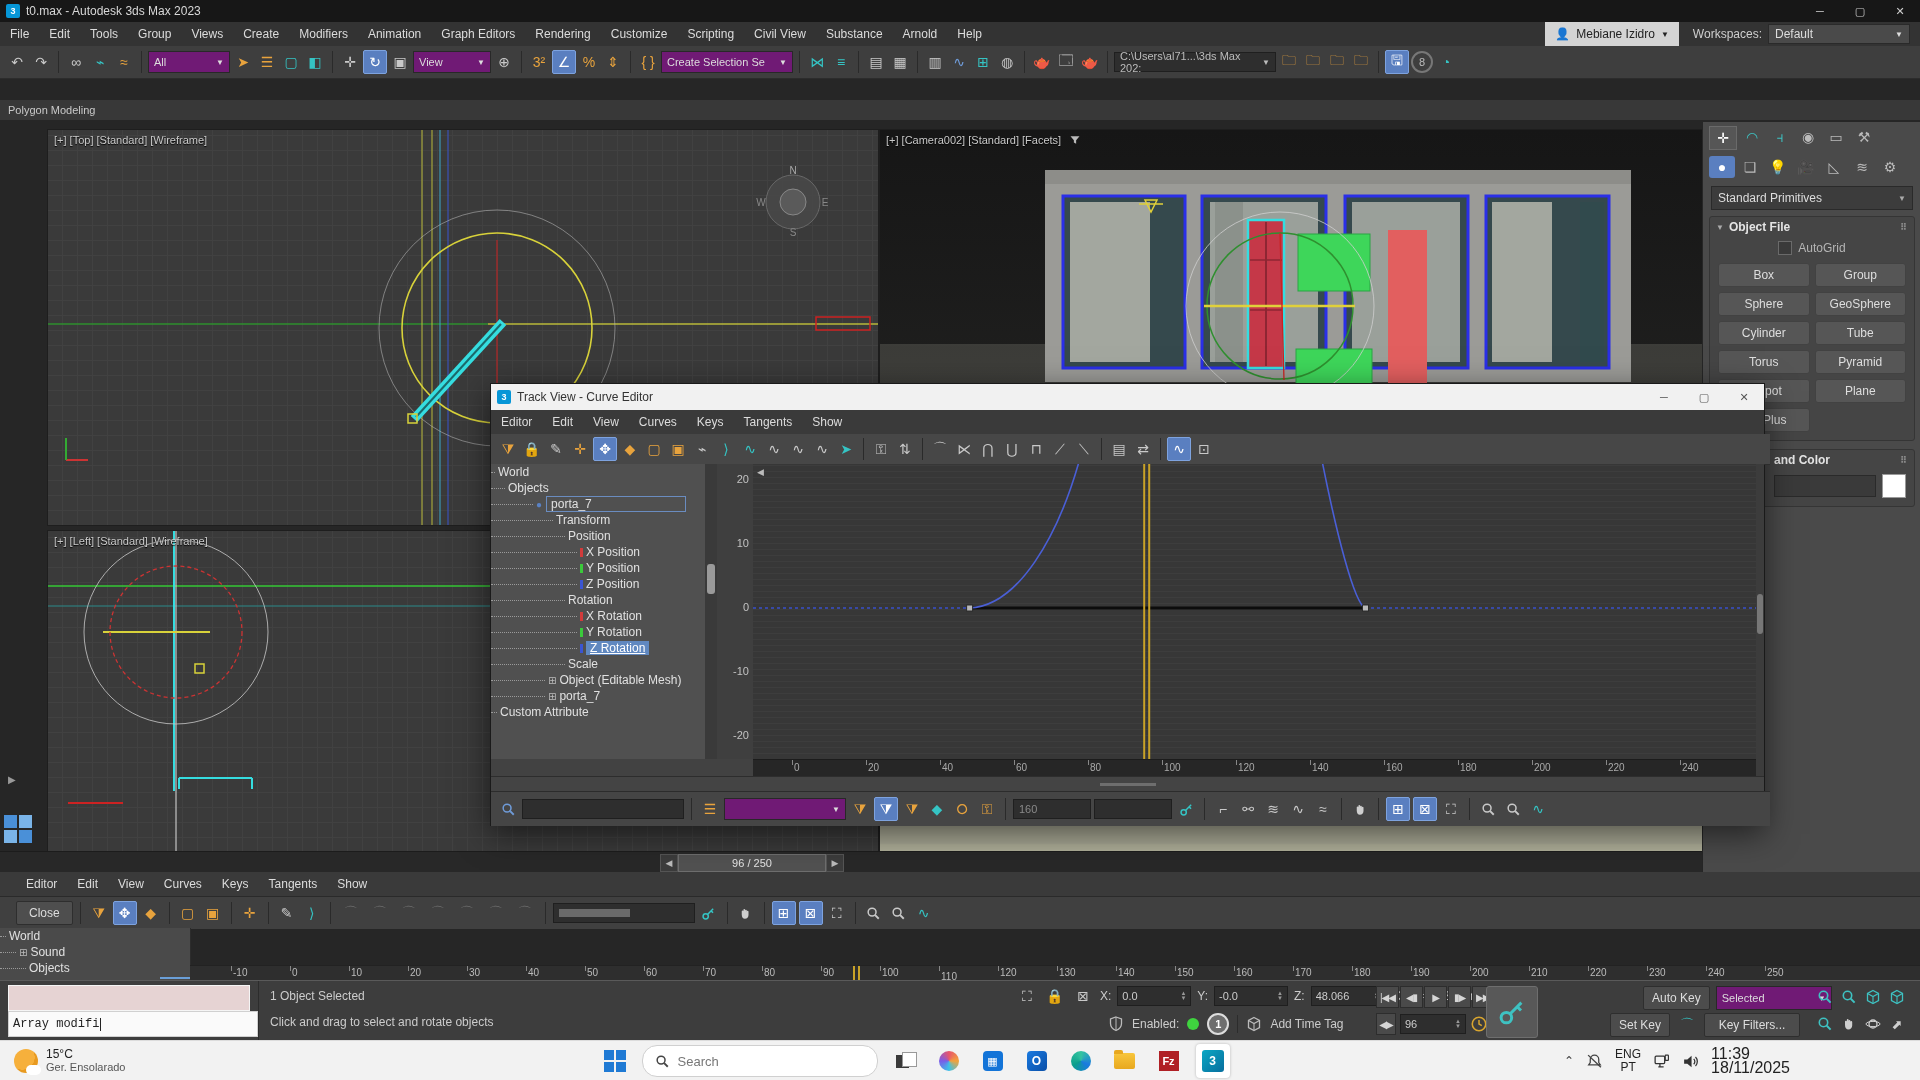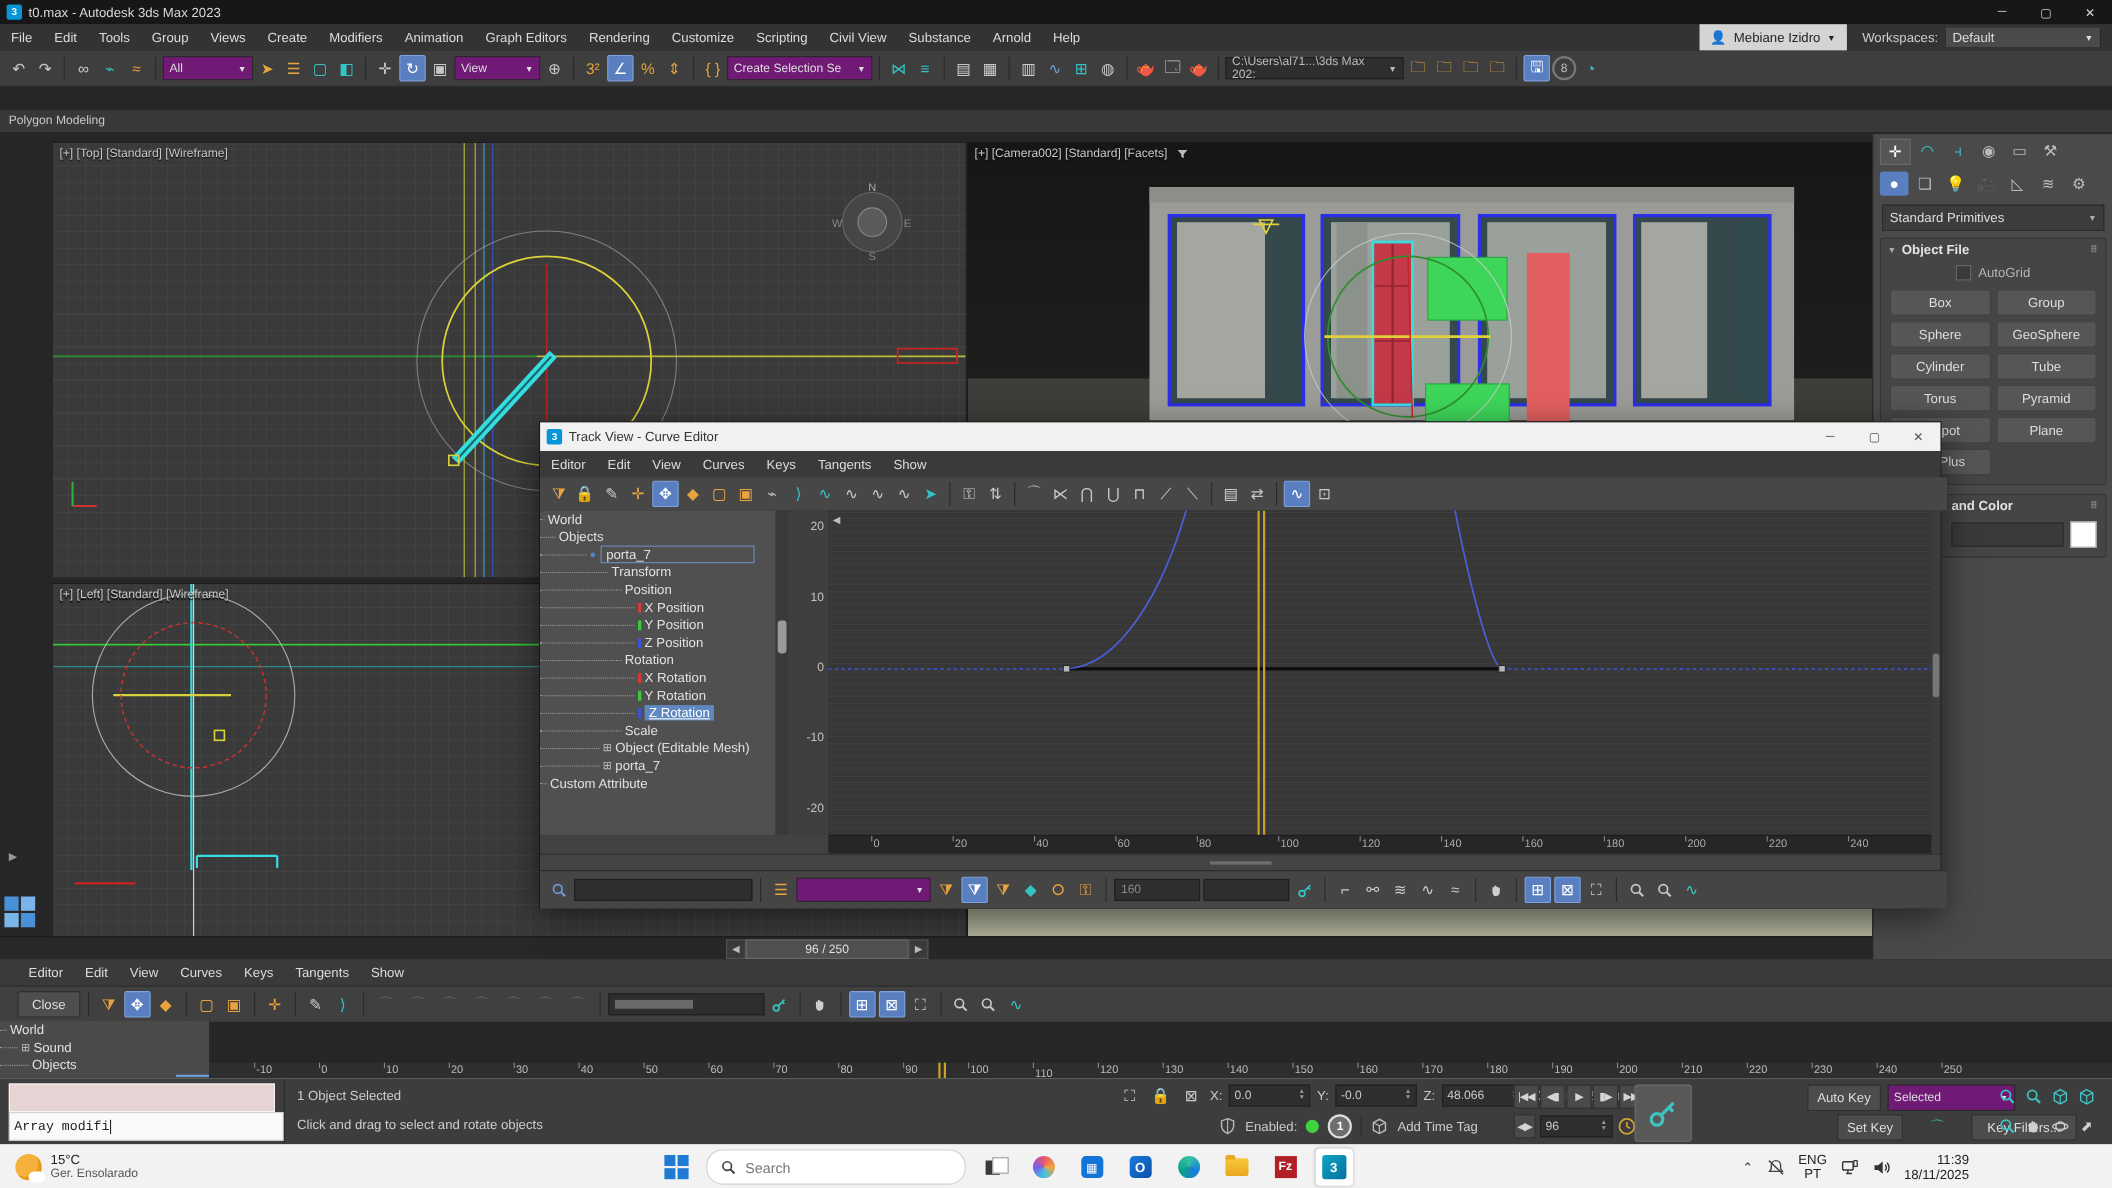--- a/index.html
+++ b/index.html
@@ -919,21 +919,21 @@
         </svg>
     </div>
 
     <div class="ab r" style="left:1643px;top:5px;gap:6px">
       <div class="akbtn">Auto Key</div>
       <div class="drop" style="width:104px;height:22px">
         <span>Selected</span>
           <span style="font-size:8px">▼</span>
       </div>
     </div>
-    <div class="ab r" style="left:1670px;top:32px;gap:20px">
+    <div class="ab r" style="left:1610px;top:32px;gap:6px">
       <div class="akbtn">Set Key</div>
       <div class="ti tl">⌒</div>
       <div class="akbtn" style="width:78px;justify-content:center">Key Filters...</div>
     </div>
     <div class="ab r" style="left:1814px;top:5px;gap:2px">
       <div class="navic">
           <svg class="sy" width="16" height="16">
             <use href="#sy-mag"></use>
           </svg>
         </div>
@@ -1038,19 +1038,19 @@
       <div style="text-align:center;font-size:12px;line-height:13px;color:#222">
         <div>ENG</div>
           <div>PT</div>
       </div>
       <svg class="sy" width="17" height="17" style="color:#333">
           <use href="#sy-net"></use>
         </svg>
       <svg class="sy" width="17" height="17" style="color:#333">
           <use href="#sy-spk"></use>
         </svg>
-      <div style="text-align:right;font-size:12px;line-height:14px;color:#222">
+      <div style="text-align:left;font-size:16px;line-height:14px;color:#222">
         <div>11:39</div>
         <div>18/11/2025</div>
       </div>
     </div>
   </div>
 </div>
 
 </body></html>

